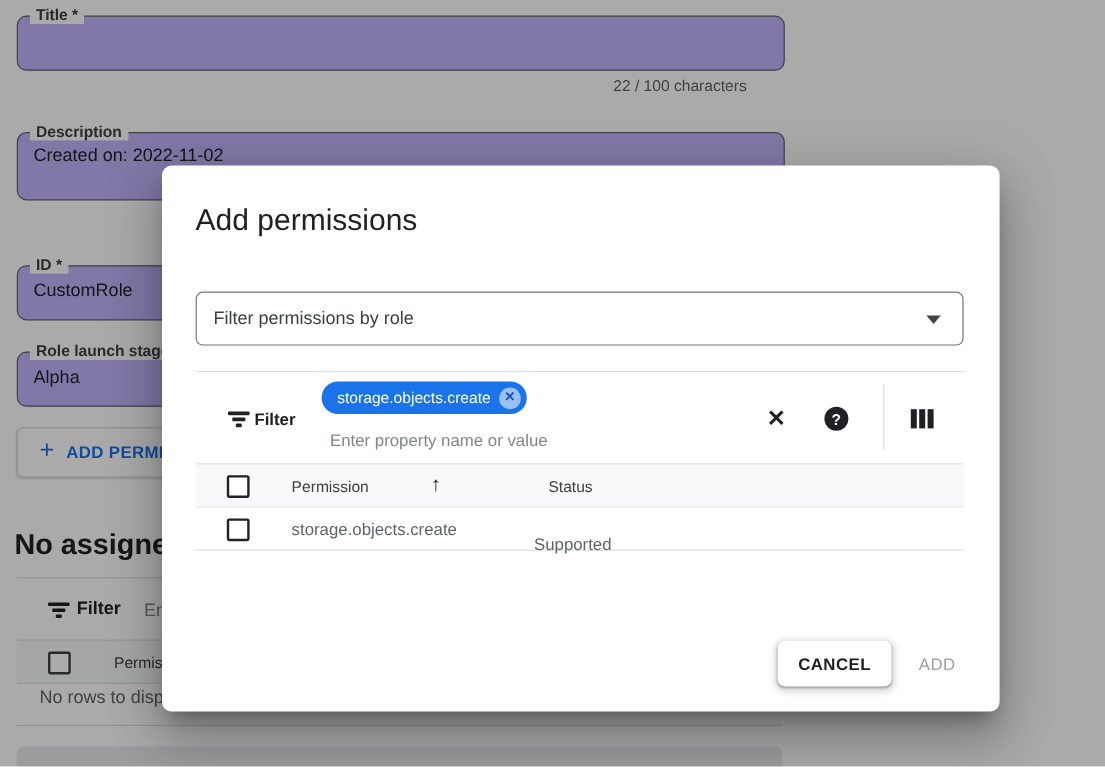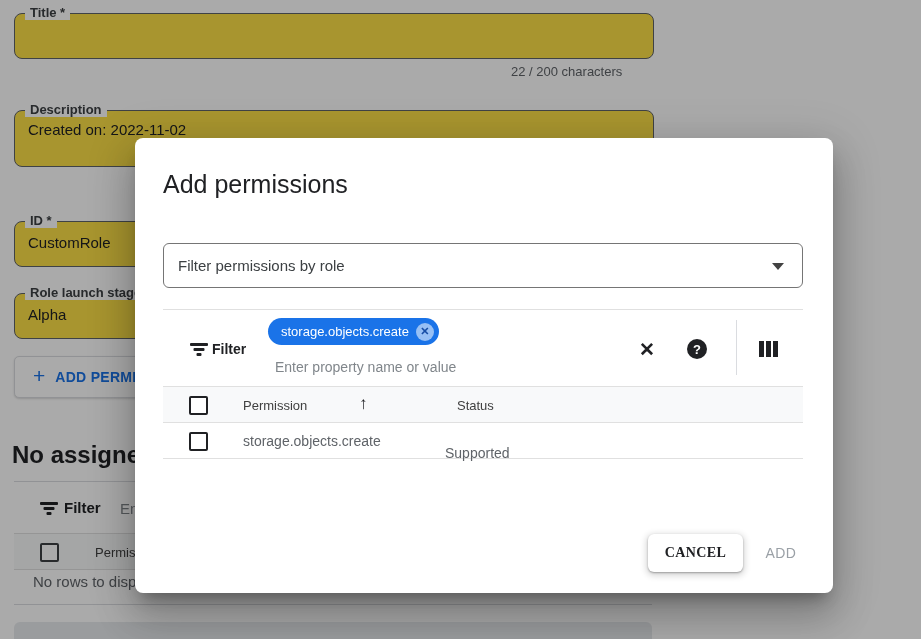--- a/index.html
+++ b/index.html
@@ -1,20 +1,20 @@
 <!DOCTYPE html>
 <html><head>
 <meta charset="utf-8">
 <style>
   html,body{margin:0;padding:0;background:#fff;}
   .stage{position:relative;width:921px;height:639px;overflow:hidden;
          font-family:"Liberation Sans",sans-serif;background:#ffffff;}
   
   .bg{position:absolute;inset:0;z-index:1;}
-  .ofield{position:absolute;border:1px solid #5f6368;border-radius:8px;background:#fde047;}
+  .ofield{position:absolute;border:1px solid #5f6368;border-radius:8px;background:#c4b5fd;}
   .ofield .flabel{position:absolute;top:-9px;left:10px;background:#fff;padding:0 5px;
                   font-size:13px;font-weight:bold;color:#3c4043;white-space:nowrap;}
   .ofield .fvalue{position:absolute;left:13px;top:12px;font-size:15px;color:#202124;white-space:nowrap;}
   .counter{position:absolute;font-size:13px;color:#5f6368;}
   .add-perm-btn{position:absolute;left:14px;top:356px;width:206px;height:40px;background:#fff;
                 border:1px solid #dadce0;border-radius:5px;display:flex;align-items:center;
                 box-shadow:0 1px 2px rgba(0,0,0,.15);}
   .plus-glyph{font-size:21px;color:#1a73e8;margin:0 10px 2px 18px;font-weight:normal;}
   .add-perm-label{font-size:14px;font-weight:bold;letter-spacing:.3px;color:#1a73e8;white-space:nowrap;}
   .bg-heading{position:absolute;left:12px;top:441px;font-size:24px;font-weight:bold;color:#202124;white-space:nowrap;}
@@ -60,38 +60,38 @@
                    display:flex;align-items:center;justify-content:center;font-size:13px;font-weight:bold;}
   .vdiv{position:absolute;left:601px;top:182px;width:1px;height:55px;background:#dadce0;}
   .cols-icon{position:absolute;left:624px;top:203px;width:19px;height:16px;display:flex;justify-content:space-between;cursor:pointer;}
   .cols-icon i{width:5px;height:16px;background:#202124;}
   .dlg-thead{position:absolute;left:28px;top:248px;width:640px;height:37px;background:#f8f9fa;
              border-top:1px solid #e0e0e0;border-bottom:1px solid #e0e0e0;box-sizing:border-box;}
   .dlg-row{position:absolute;left:28px;top:285px;width:640px;height:36px;border-bottom:1px solid #e0e0e0;box-sizing:border-box;background:#fff;}
   .cell-text{position:absolute;font-size:14px;color:#5f6368;white-space:nowrap;}
   .sort-arrow{position:absolute;left:196px;top:7px;font-size:17px;font-weight:bold;color:#202124;cursor:pointer;}
   .cancel-btn{position:absolute;left:513px;top:396px;width:95px;height:38px;background:#fff;border:none;
-              border-radius:6px;font-family:Liberation Serif, serif;font-size:14px;font-weight:bold;
+              border-radius:6px;font-family:Liberation Sans, sans-serif;font-size:14px;font-weight:bold;
               letter-spacing:.4px;color:#202124;cursor:pointer;
               box-shadow:0 1px 2px rgba(0,0,0,.3),0 2px 6px 2px rgba(0,0,0,.15);}
   .add-btn{position:absolute;left:606px;top:398px;width:80px;height:34px;background:transparent;border:none;
            font-family:"Liberation Sans",sans-serif;font-size:14px;font-weight:normal;letter-spacing:.4px;
            color:#9aa0a6;cursor:default;}
 </style>
 </head>
 <body>
 
 <div class="stage">
 
   <div class="bg">
 
     <div class="ofield" style="left:14px;top:13px;width:638px;height:44px;">
       <span class="flabel">Title *</span>
     </div>
-    <div class="counter" style="left:511px;top:64px;">22 / 200 characters</div>
+    <div class="counter" style="left:511px;top:64px;">22 / 100 characters</div>
 
     <div class="ofield" style="left:14px;top:110px;width:638px;height:55px;">
       <span class="flabel">Description</span>
       <span class="fvalue" style="top:10px;">Created on: 2022-11-02</span>
     </div>
 
     <div class="ofield" style="left:14px;top:221px;width:638px;height:44px;">
       <span class="flabel">ID *</span>
       <span class="fvalue">CustomRole</span>
     </div>

